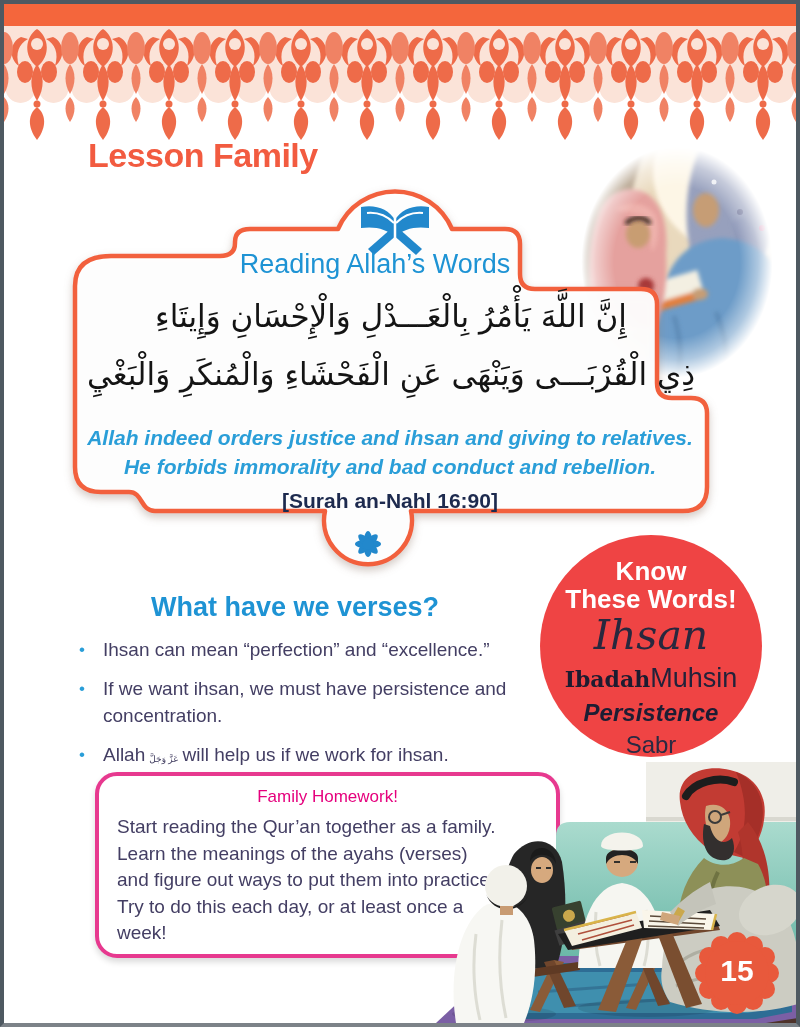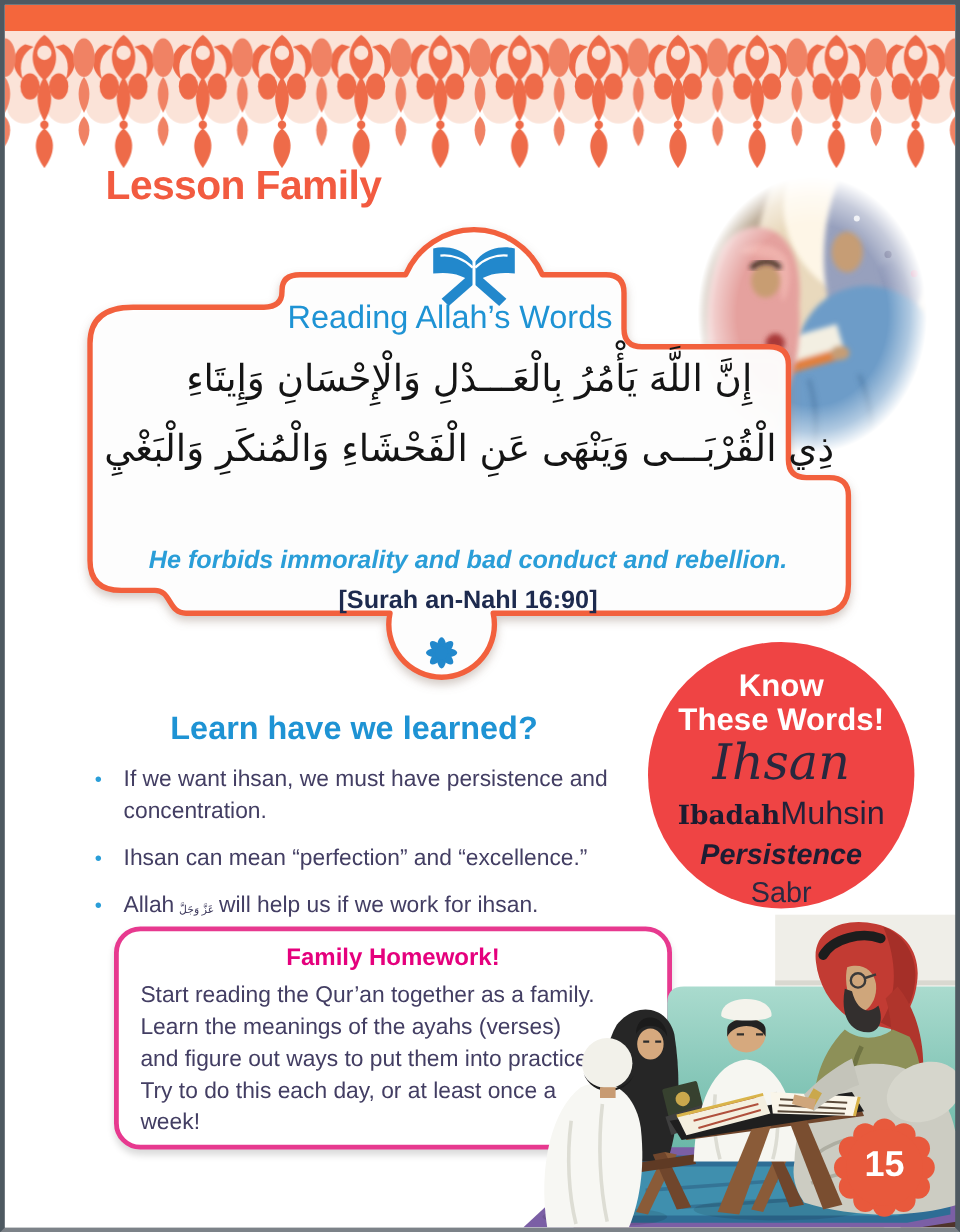--- a/index.html
+++ b/index.html
@@ -75,21 +75,21 @@
   .honorific{
     display:inline-block;font-size:9px;line-height:.95;color:#3f3b5e;margin:0 4px;
     direction:rtl;white-space:nowrap;vertical-align:-1px;font-family:Liberation Serif, serif;
   }
 
   .family-box{
     position:absolute;left:95px;top:772px;width:465px;height:186px;z-index:7;
     background:#ffffff;border:4px solid #e7398f;border-radius:22px;
     box-shadow:0 4px 6px rgba(0,0,0,.15);box-sizing:border-box;
   }
-  .family-title{margin-top:11px;text-align:center;font-size:20px;font-weight:700;color:#e5007d;}
+  .family-title{margin-top:11px;text-align:center;font-size:17px;font-weight:400;color:#e5007d;}
   .family-body{margin:7px 0 0 18px;width:382px;font-size:19px;color:#433e63;line-height:1.4;}
 
   .family-illustration{position:absolute;left:418px;top:762px;width:380px;height:261px;z-index:8;pointer-events:none;}
 
   .page-badge{position:absolute;left:692px;top:930px;width:90px;height:86px;z-index:9;}
   .page-badge .num{
     position:absolute;left:0;top:24px;width:90px;text-align:center;
     font-size:30px;font-weight:700;color:#ffffff;
   }
 </style>
@@ -206,40 +206,41 @@
       <ellipse rx="4.5" ry="13" transform="rotate(45)"></ellipse>
       <ellipse rx="4.5" ry="13" transform="rotate(90)"></ellipse>
       <ellipse rx="4.5" ry="13" transform="rotate(135)"></ellipse>
       <circle r="5.5"></circle>
     </g>
   </svg>
 
   <div class="reading-heading">Reading Allah’s Words</div>
   <div class="arabic arabic-1" dir="rtl">إِنَّ اللَّهَ يَأْمُرُ بِالْعَـــدْلِ وَالْإِحْسَانِ وَإِيتَاءِ</div>
   <div class="arabic arabic-2" dir="rtl">ذِي الْقُرْبَـــى وَيَنْهَى عَنِ الْفَحْشَاءِ وَالْمُنكَرِ وَالْبَغْيِ</div>
+  <div class="translation translation-1">Allah indeed orders justice and ihsan and giving to relatives.</div>
   <div class="translation translation-2">He forbids immorality and bad conduct and rebellion.</div>
   <div class="surah-ref">[Surah an-Nahl 16:90]</div>
 
   <div class="know-circle">
     <div class="kw-head kw-head-1">Know</div>
     <div class="kw-head">These Words!</div>
     <div class="kw-ihsan">Ihsan</div>
     <div class="kw-row">
       <span class="kw-ibadah">Ibadah</span>
       <span class="kw-muhsin">Muhsin</span>
     </div>
     <div class="kw-persistence">Persistence</div>
     <div class="kw-sabr">Sabr</div>
   </div>
 
   <div class="learned">
-    <div class="learned-heading">Learn have we learned?</div>
+    <div class="learned-heading">What have we verses?</div>
     <ul class="learned-list">
+      <li><span>Ihsan can mean “perfection” and “excellence.”</span></li>
       <li><span>If we want ihsan, we must have persistence and concentration.</span></li>
-      <li><span>Ihsan can mean “perfection” and “excellence.”</span></li>
       <li><span>Allah</span><span class="honorific" dir="rtl">عَزَّ وَجَلَّ</span><span>will help us if we work for ihsan.</span></li>
     </ul>
   </div>
 
   <div class="family-box">
     <div class="family-title">Family Homework!</div>
     <div class="family-body">Start reading the Qur’an together as a family. Learn the meanings of the ayahs (verses) and figure out ways to put them into practice. Try to do this each day, or at least once a week!</div>
   </div>
 
   <svg class="family-illustration" viewBox="0 0 380 261" aria-hidden="true">

